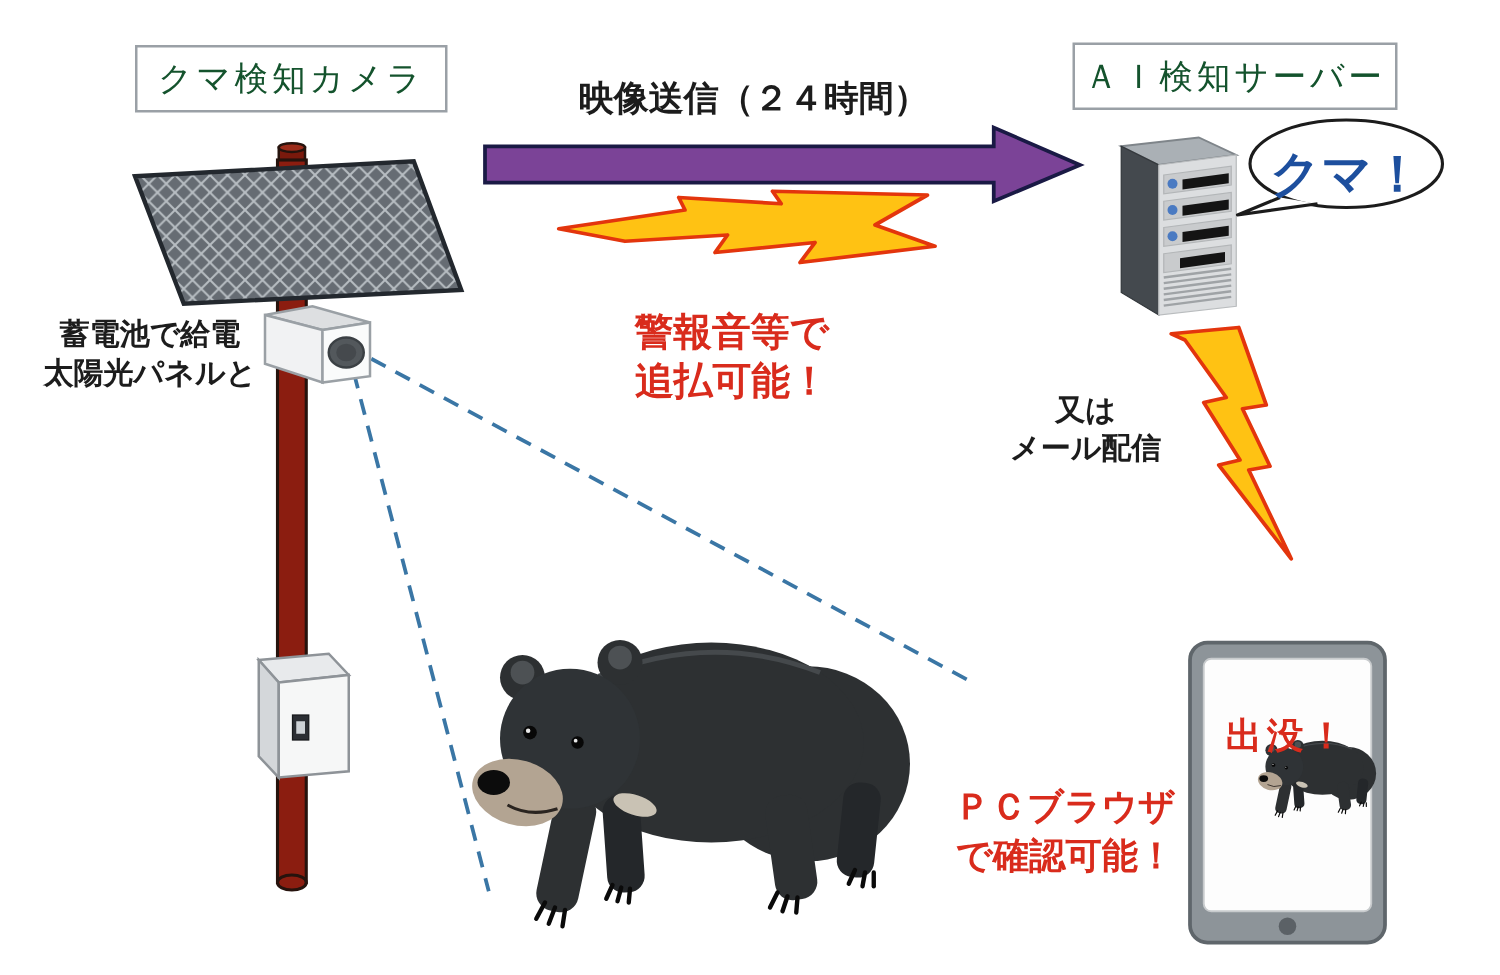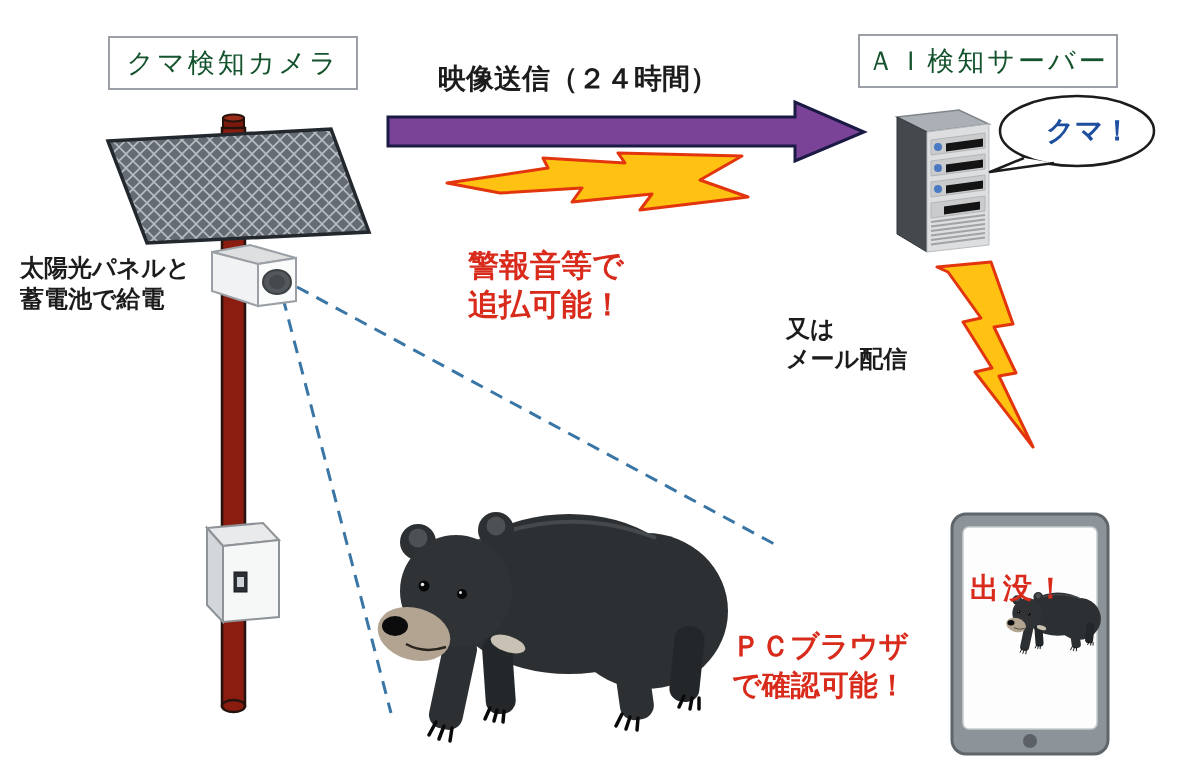--- a/index.html
+++ b/index.html
@@ -1,21 +1,21 @@
 <!DOCTYPE html>
 <html><head>
 <meta charset="utf-8">
 <style>
   html,body{margin:0;padding:0;background:#ffffff;}
   #stage{
     position:relative;width:1200px;height:780px;background:#ffffff;overflow:hidden;
     font-family:"Liberation Sans","DejaVu Sans",sans-serif;
   }
   #diagram-svg{position:absolute;left:0;top:0;width:1200px;height:780px;}
-  .txt{position:absolute;z-index:2;color:#1f1f1f;}
+  .txt{position:absolute;z-index:2;text-align:center;color:#1f1f1f;}
   .lblbox{
     position:absolute;z-index:2;display:flex;align-items:center;justify-content:center;
     background:#ffffff;border:2px solid #9aa0a6;color:#14532d;
     font-size:27px;font-weight:500;letter-spacing:3px;white-space:nowrap;
   }
   .bold-black{font-weight:bold;color:#1c1c1c;}
   .red{color:#d92b1c;font-weight:bold;margin-top:25px;}
   .blue{color:#1d4f9e;font-weight:bold;}
   .line{display:block;}
 </style>
@@ -163,35 +163,35 @@
   <div class="lblbox" style="left:858px;top:34px;width:256px;height:50px;">
     <span>ＡＩ検知サーバー</span>
   </div>
 
 
   <div class="txt bold-black" style="left:438px;top:60px;width:330px;font-size:28px;">
     <span>映像送信（２４時間）</span>
   </div>
 
   <div class="txt bold-black" style="left:20px;top:252px;width:200px;font-size:24px;line-height:1.3;">
+    <span class="line">蓄電池で給電</span>
     <span class="line">太陽光パネルと</span>
-    <span class="line">蓄電池で給電</span>
   </div>
 
   <div class="txt red" style="left:468px;top:222px;width:235px;font-size:31px;line-height:1.25;">
     <span class="line">警報音等で</span>
     <span class="line">追払可能！</span>
   </div>
 
   <div class="txt bold-black" style="left:786px;top:314px;width:165px;font-size:24px;line-height:1.25;">
     <span class="line">又は</span>
     <span class="line">メール配信</span>
   </div>
 
-  <div class="txt blue" style="left:1046px;top:112px;width:130px;font-size:28px;">
+  <div class="txt blue" style="left:1012px;top:112px;width:130px;font-size:40px;">
     <span>クマ！</span>
   </div>
 
   <div class="txt red" style="left:970px;top:544px;width:120px;font-size:29px;letter-spacing:4px;">
     <span>出没！</span>
   </div>
 
   <div class="txt red" style="left:732px;top:602px;width:240px;font-size:29px;line-height:1.35;">
     <span class="line">ＰＣブラウザ</span>
     <span class="line">で確認可能！</span>

